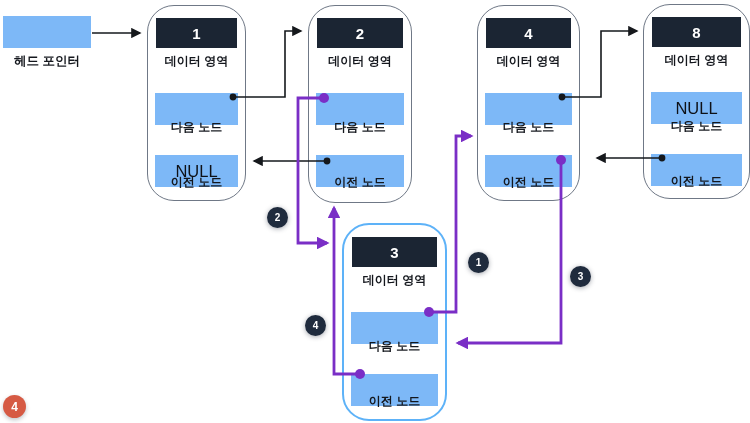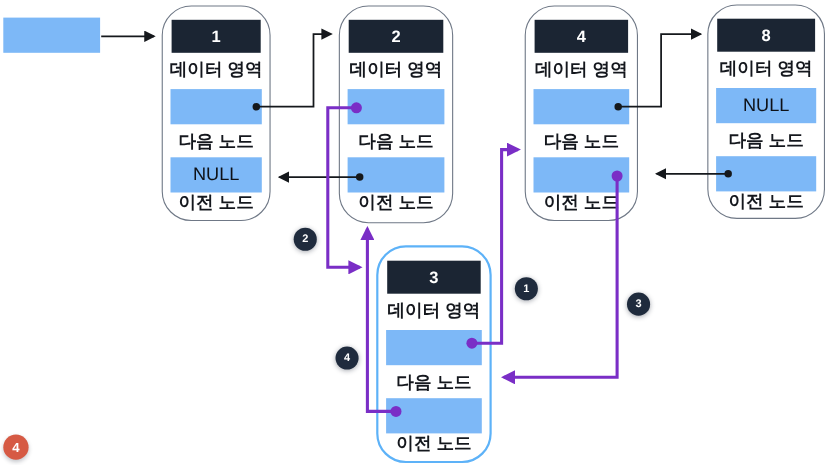--- a/index.html
+++ b/index.html
@@ -9,41 +9,42 @@
   }
   
   .head-box{position:absolute;left:3px;top:16px;width:88px;height:32px;background:#7db8f7;}
   .head-label{position:absolute;left:0px;top:53px;width:94px;text-align:center;
     font-size:12.5px;font-weight:700;color:#14171d;}
   
   .node{position:absolute;background:#fff;border:1.5px solid #6f7886;border-radius:27px;}
   .node.insert{border:2.5px solid #5db2f8;}
   .node-header{position:absolute;left:8px;right:8px;top:12px;height:30px;background:#1b2533;
     color:#fff;display:flex;align-items:center;justify-content:center;font-size:15px;font-weight:600;}
-  .field-label{position:absolute;left:0;right:0;text-align:center;font-size:16px;font-weight:700;color:#14171d;}
+  .field-label{position:absolute;left:0;right:0;text-align:center;font-size:12px;font-weight:700;color:#14171d;}
   .lbl-data{top:47px}.lbl-next{top:113px}.lbl-prev{top:168px}
   .slot{position:absolute;left:7px;right:7px;height:32px;background:#7db8f7;
-    display:flex;align-items:center;justify-content:center;font-size:16.5px;color:#0e1117;}
+    display:flex;align-items:center;justify-content:center;font-size:16.5px;color:#0e1117;margin-top:12px;}
   .slot-next{top:75px}.slot-prev{top:137px}
   
   .arrows{position:absolute;left:0;top:0;width:750px;height:423px;pointer-events:none;z-index:6;}
   
   .step-circle{position:absolute;width:21px;height:21px;border-radius:50%;background:#1f2b3d;
     color:#fff;display:flex;align-items:center;justify-content:center;
     font-size:10px;font-weight:700;z-index:8;box-shadow:0 1px 5px rgba(15,23,42,.38);}
   .badge{position:absolute;left:3px;top:395px;width:23px;height:23px;border-radius:50%;
     background:#d65a44;color:#fff;display:flex;align-items:center;justify-content:center;
     font-size:12px;font-weight:700;z-index:8;box-shadow:0 2px 4px rgba(15,23,42,.25);}
 </style>
 </head>
 <body>
 
 <div class="canvas">
 
   <div class="head-box"></div>
+  <div class="head-label">헤드 포인터</div>
 
   <div class="node" style="left:147px;top:5px;width:97px;height:194px">
     <div class="node-header">1</div>
     <div class="field-label lbl-data">데이터 영역</div>
     <div class="slot slot-next"></div>
     <div class="field-label lbl-next">다음 노드</div>
     <div class="slot slot-prev">NULL</div>
     <div class="field-label lbl-prev">이전 노드</div>
   </div>
 

